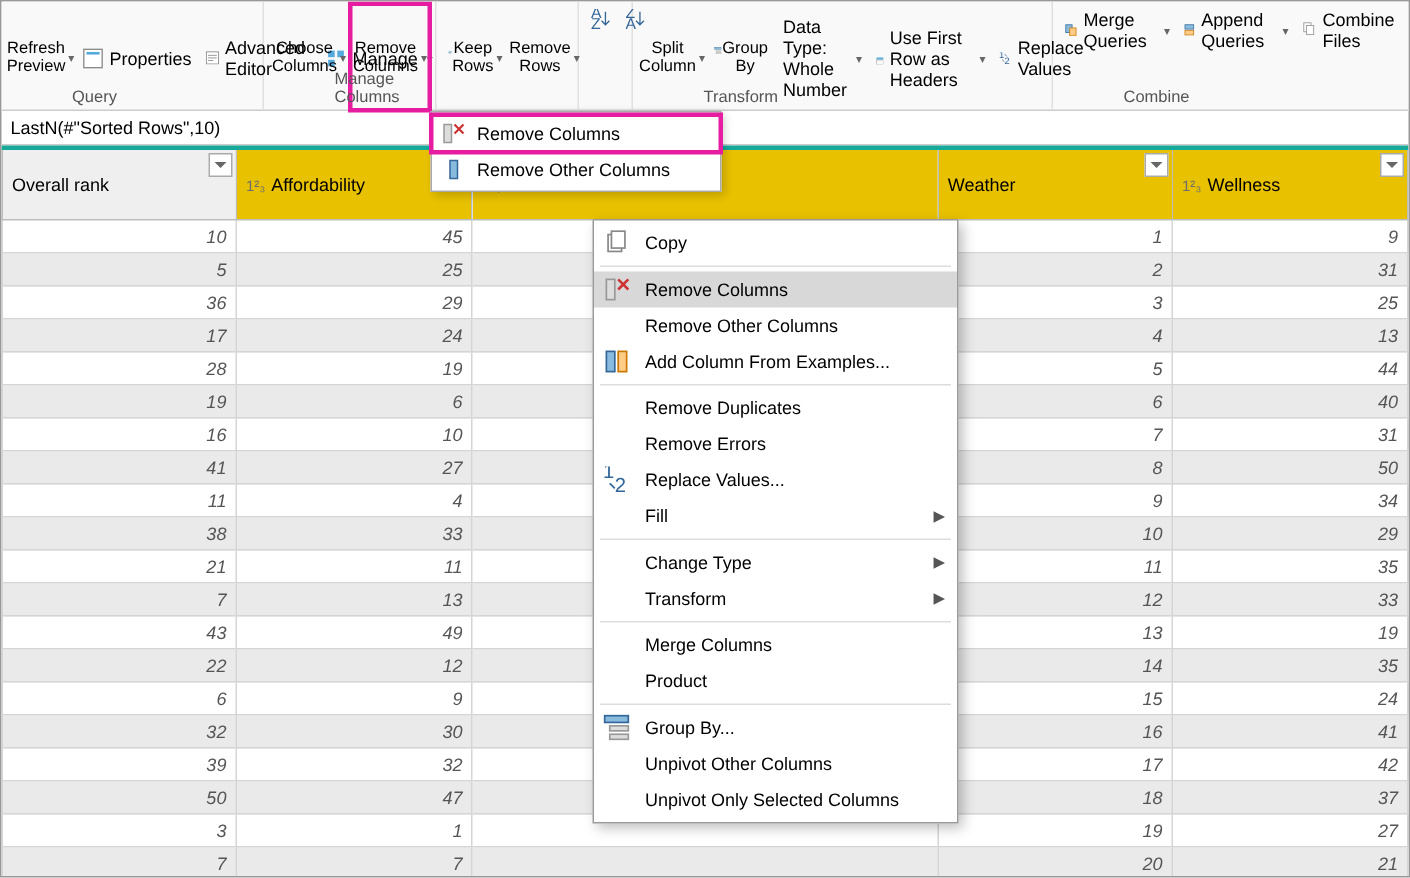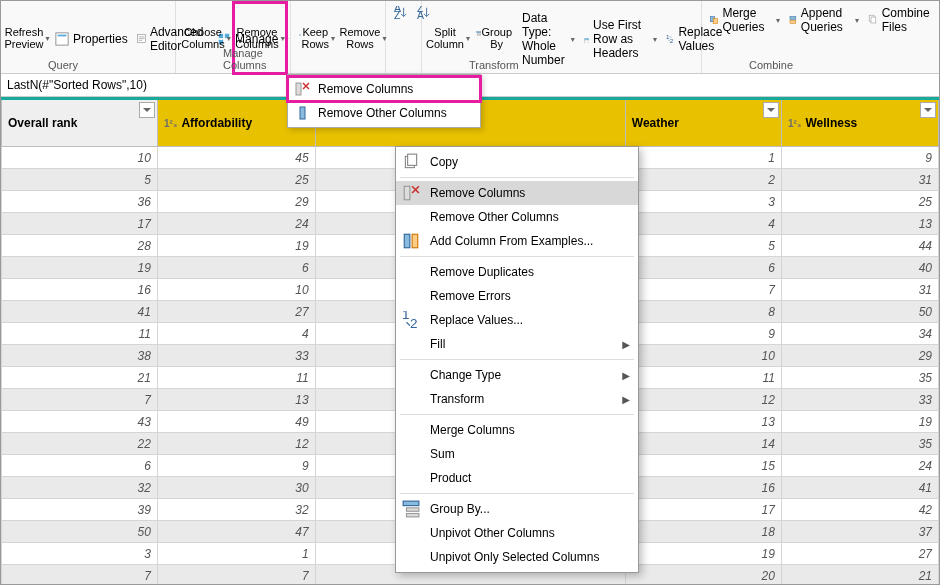--- a/index.html
+++ b/index.html
@@ -21,21 +21,21 @@
 
 .ribbon-dropdown { position: absolute; top: 73px; left: 286px; background: #fff; border: 1px solid #aaa; box-shadow: 2px 2px 6px rgba(0,0,0,0.2); z-index: 5; min-width: 194px; padding: 2px 0; }
 .ribbon-dropdown .item { display: flex; align-items: center; gap: 8px; padding: 4px 10px 4px 6px; cursor: pointer; }
 .ribbon-dropdown .icon { width: 16px; height: 16px; }
 
 
 .formula-bar { border-bottom: 1px solid #ccc; padding: 4px 6px; font-family: Consolas, monospace; font-size: 12px; }
 
 
 .grid { width: 100%; border-collapse: collapse; }
-.grid th { background: #e8c100; color: #000; text-align: left; font-weight: bold; padding: 16px 6px; border: 1px solid #bdbdbd; font-size: 12px; position: relative; height: 22px; border-top: 3px solid #17a99a;}
+.grid th { background: #e8c100; color: #000; text-align: left; font-weight: normal; padding: 16px 6px; border: 1px solid #bdbdbd; font-size: 12px; position: relative; height: 22px; border-top: 3px solid #17a99a;}
 .grid th.light { background: #efefef; }
 .grid th .type-badge { color: #6d6d6d; font-size: 10px; margin-right: 4px; }
 .grid td { border: 1px solid #d5d5d5; padding: 3px 6px; text-align: right; font-style: italic; color: #555; height: 22px; }
 .grid tbody tr:nth-child(even) td { background: #eaeaea; }
 .filter-btn { position: absolute; right: 2px; top: 2px; width: 16px; height: 16px; background: #fff; border:1px solid #aaa; display:flex; align-items:center; justify-content:center;}
 .filter-btn svg { width:8px; height:8px; }
 
 
 .ctx-menu { position: absolute; top: 145px; left: 394px; width: 244px; background: #fff; border: 1px solid #999; box-shadow: 3px 3px 8px rgba(0,0,0,0.25); z-index: 20; padding: 3px 0; }
 .ctx-item { display: flex; align-items: center; gap: 10px; padding: 4px 12px 4px 6px; cursor: pointer; position: relative; }
@@ -486,24 +486,20 @@
       <span class="label">Transform</span>
       <span class="sub">▶</span>
     </div>
   <div class="ctx-sep"></div>
   <div class="ctx-item">
       <span class="icon"></span>
       <span class="label">Merge Columns</span>
     </div>
   <div class="ctx-item">
       <span class="icon"></span>
-      <span class="label">Sum</span>
-    </div>
-  <div class="ctx-item">
-      <span class="icon"></span>
       <span class="label">Product</span>
     </div>
   <div class="ctx-sep"></div>
   <div class="ctx-item">
       <span class="icon">
         <svg viewBox="0 0 16 16">
           <rect x="1" y="1" width="14" height="4" fill="#8bd" stroke="#369"></rect>
           <rect x="4" y="7" width="11" height="3" fill="#ddd" stroke="#999"></rect>
           <rect x="4" y="12" width="11" height="3" fill="#ddd" stroke="#999"></rect>
         </svg>

